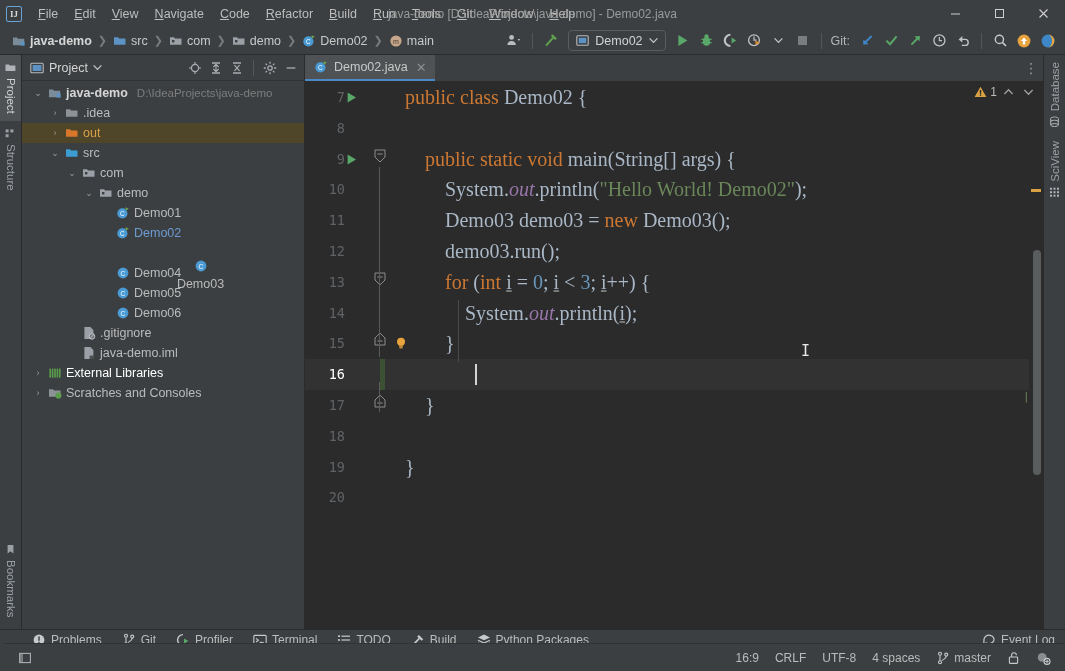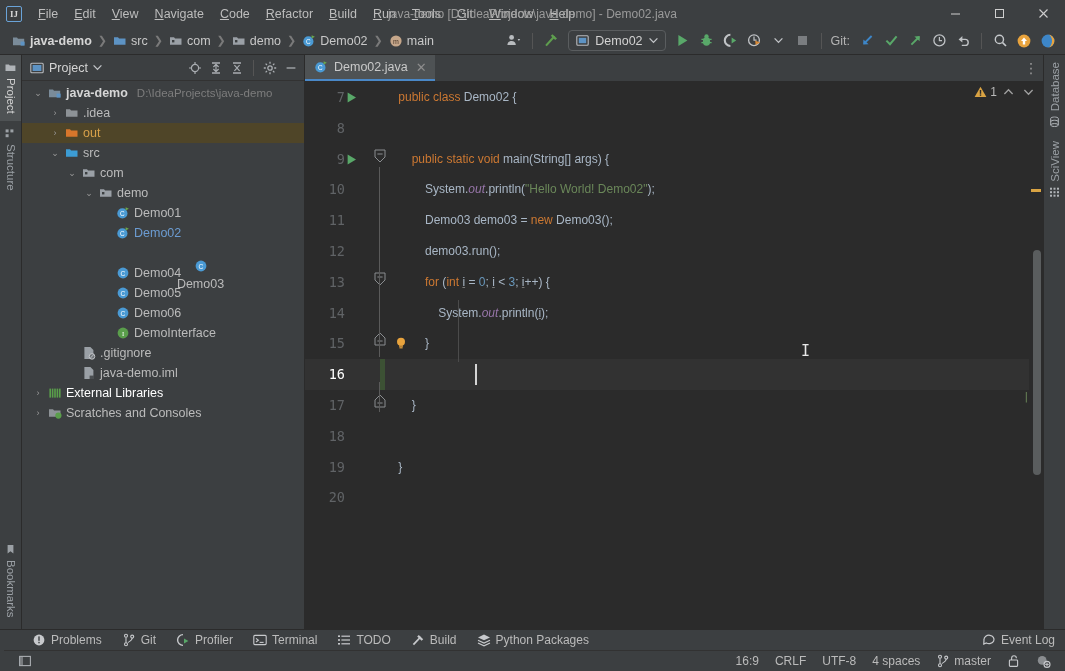--- a/index.html
+++ b/index.html
@@ -173,21 +173,21 @@
   .gfold {
     position: absolute; left: 68px; top: 0; width: 14px; height: 100%;
   }
   .bulb { position: absolute; left: 89px; top: 8px; width: 14px; height: 14px; }
   .chmark {
     position: absolute; left: 75px; top: 0; width: 5px; height: 100%;
     background: #3c5134;
   }
   .ctext {
     position: absolute; left: 80px; top: 0; right: 0; line-height: 30.8px;
-    font-family: Liberation Sans, sans-serif; font-size: 12px;
+    font-family: Liberation Serif, serif; font-size: 20px;
     white-space: pre; color: #a9b7c6;
   }
   .kw { color: #cc7832; }
   .st { color: #6a8759; }
   .num { color: #6897bb; }
   .fld { color: #9876aa; font-style: italic; }
   .pl { color: #a9b7c6; }
   .us { text-decoration: underline; text-decoration-color: #787878; }
 
   .caret {
@@ -224,21 +224,21 @@
     background: #3c3f41; border-top: 1px solid #2b2b2b;
     display: flex; align-items: center; padding-left: 22px;
   }
   .bb-item {
     display: flex; align-items: center; gap: 5px; padding: 0 10px;
     font-size: 12px; color: #bbbbbb; height: 21px;
   }
   .bb-right { margin-left: auto; display: flex; align-items: center; }
 
   .statusbar {
-    position: absolute; left: 4px; right: 0; bottom: 0; height: 21px;
+    position: absolute; left: 4px; right: 0; bottom: 0; height: 28px;
     background: #3c3f41; display: flex; align-items: center;
     border-top: 1px solid #323232;
   }
   .sb-left { display: flex; align-items: center; padding-left: 6px; }
   .sb-right {
     margin-left: auto; display: flex; align-items: center; gap: 0; padding-right: 6px;
   }
   .sb-item { font-size: 12px; color: #bbbbbb; padding: 0 8px; height: 21px;
     display: flex; align-items: center; gap: 4px; }
 </style>
@@ -640,28 +640,20 @@
           <span class="tlabel" style="color: rgb(187, 187, 187);">Demo05</span>
         </div>
         <div class="trow" style="padding-left: 78px;">
           <span class="twist"></span>
           <svg class="ic" viewBox="0 0 14 14">
             <circle cx="7" cy="7" r="5.4" fill="#4a9ad4"></circle>
             <text x="7" y="9.6" font-size="6.6" fill="#ffffff" text-anchor="middle" font-family="Liberation Sans">C</text>
           </svg>
           <span class="tlabel" style="color: rgb(187, 187, 187);">Demo06</span>
         </div>
-        <div class="trow" style="padding-left: 78px;">
-          <span class="twist"></span>
-          <svg class="ic" viewBox="0 0 14 14">
-            <circle cx="7" cy="7" r="5.4" fill="#5a9e4b"></circle>
-            <text x="7" y="9.6" font-size="6.6" fill="#ffffff" text-anchor="middle" font-family="Liberation Serif">I</text>
-          </svg>
-          <span class="tlabel" style="color: rgb(187, 187, 187);">DemoInterface</span>
-        </div>
         <div class="trow" style="padding-left: 44px;">
           <span class="twist"></span>
           <svg class="ic" viewBox="0 0 14 14">
             <path d="M2.4 1h6l3 3v9h-9z" fill="#9aa0a6"></path>
             <circle cx="10" cy="10.4" r="2.8" fill="#6f7478" stroke="#c9ccd0" stroke-width="0.9"></circle>
             <path d="M8.2 12.2 L11.8 8.6" stroke="#c9ccd0" stroke-width="0.9"></path>
           </svg>
           <span class="tlabel" style="color: rgb(187, 187, 187);">.gitignore</span>
         </div>
         <div class="trow" style="padding-left: 44px;">

